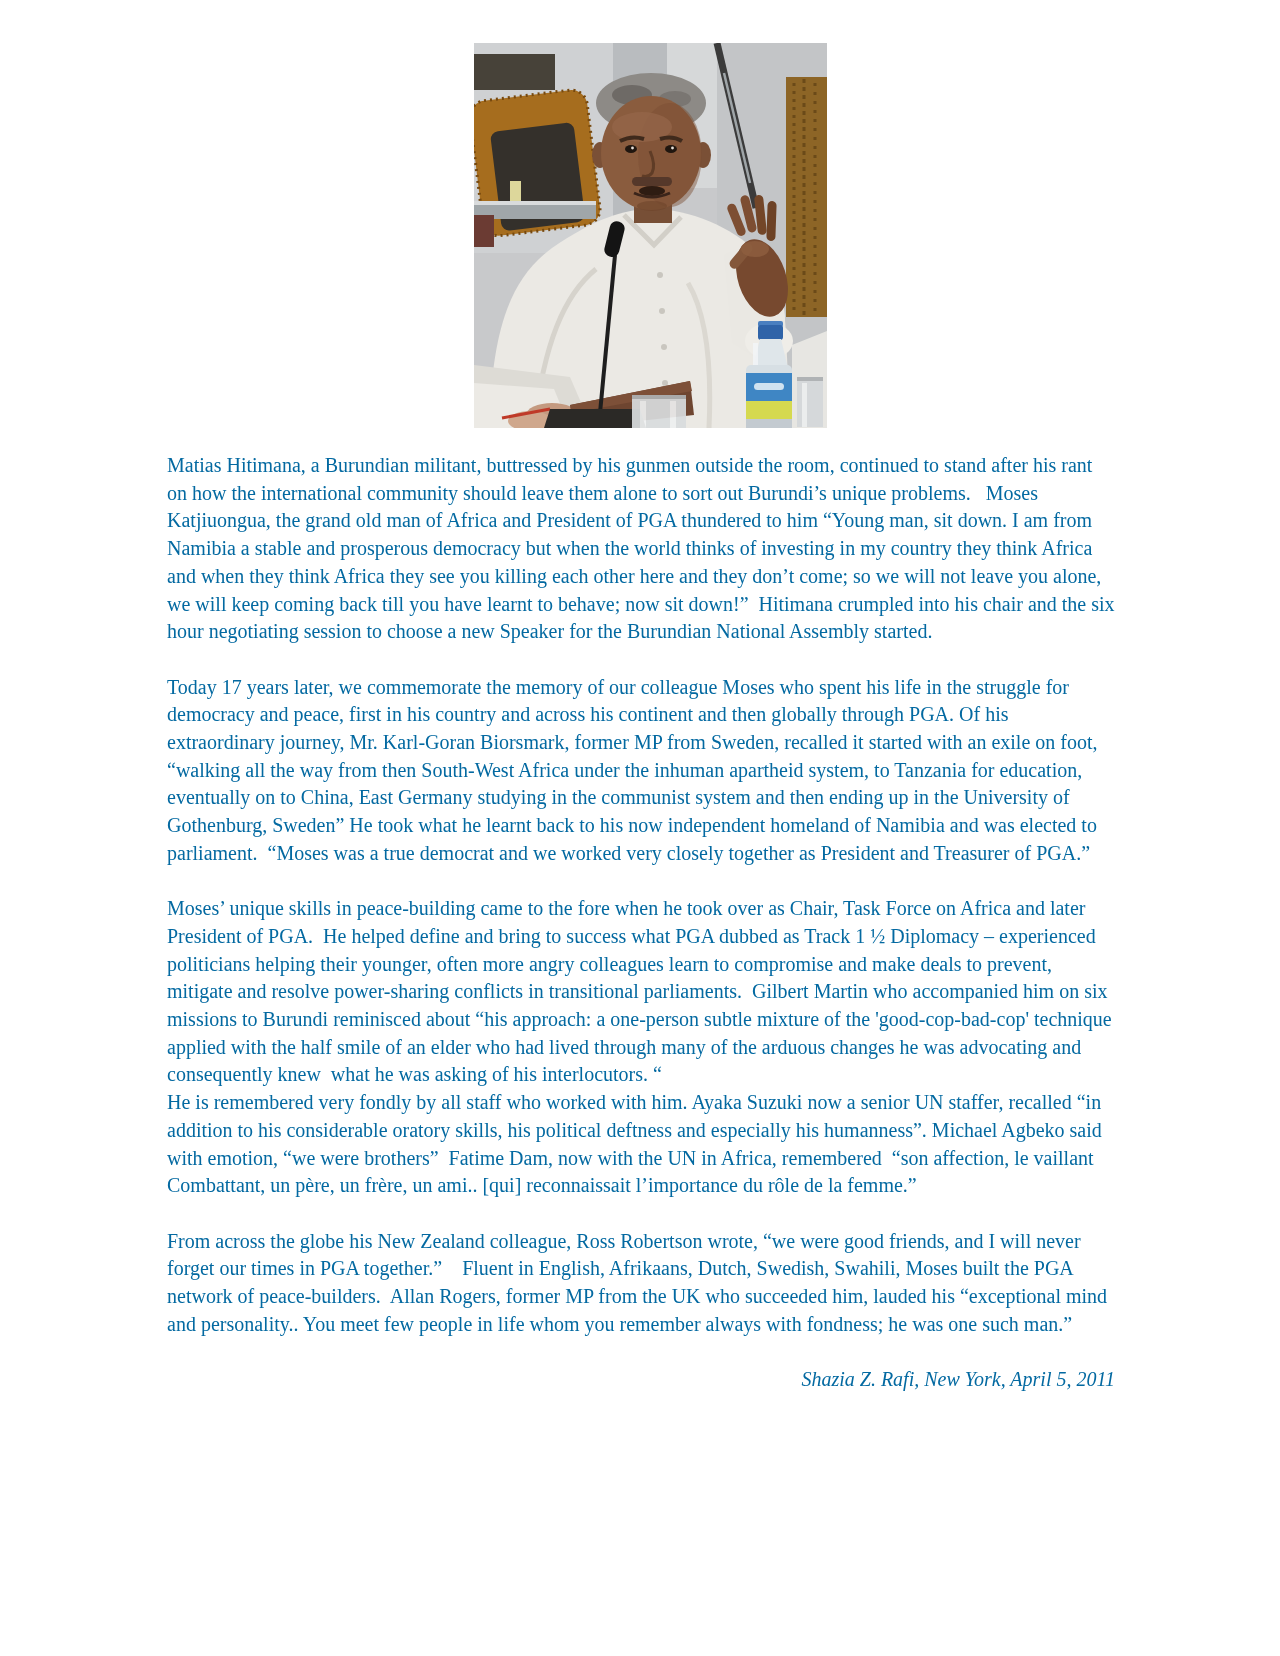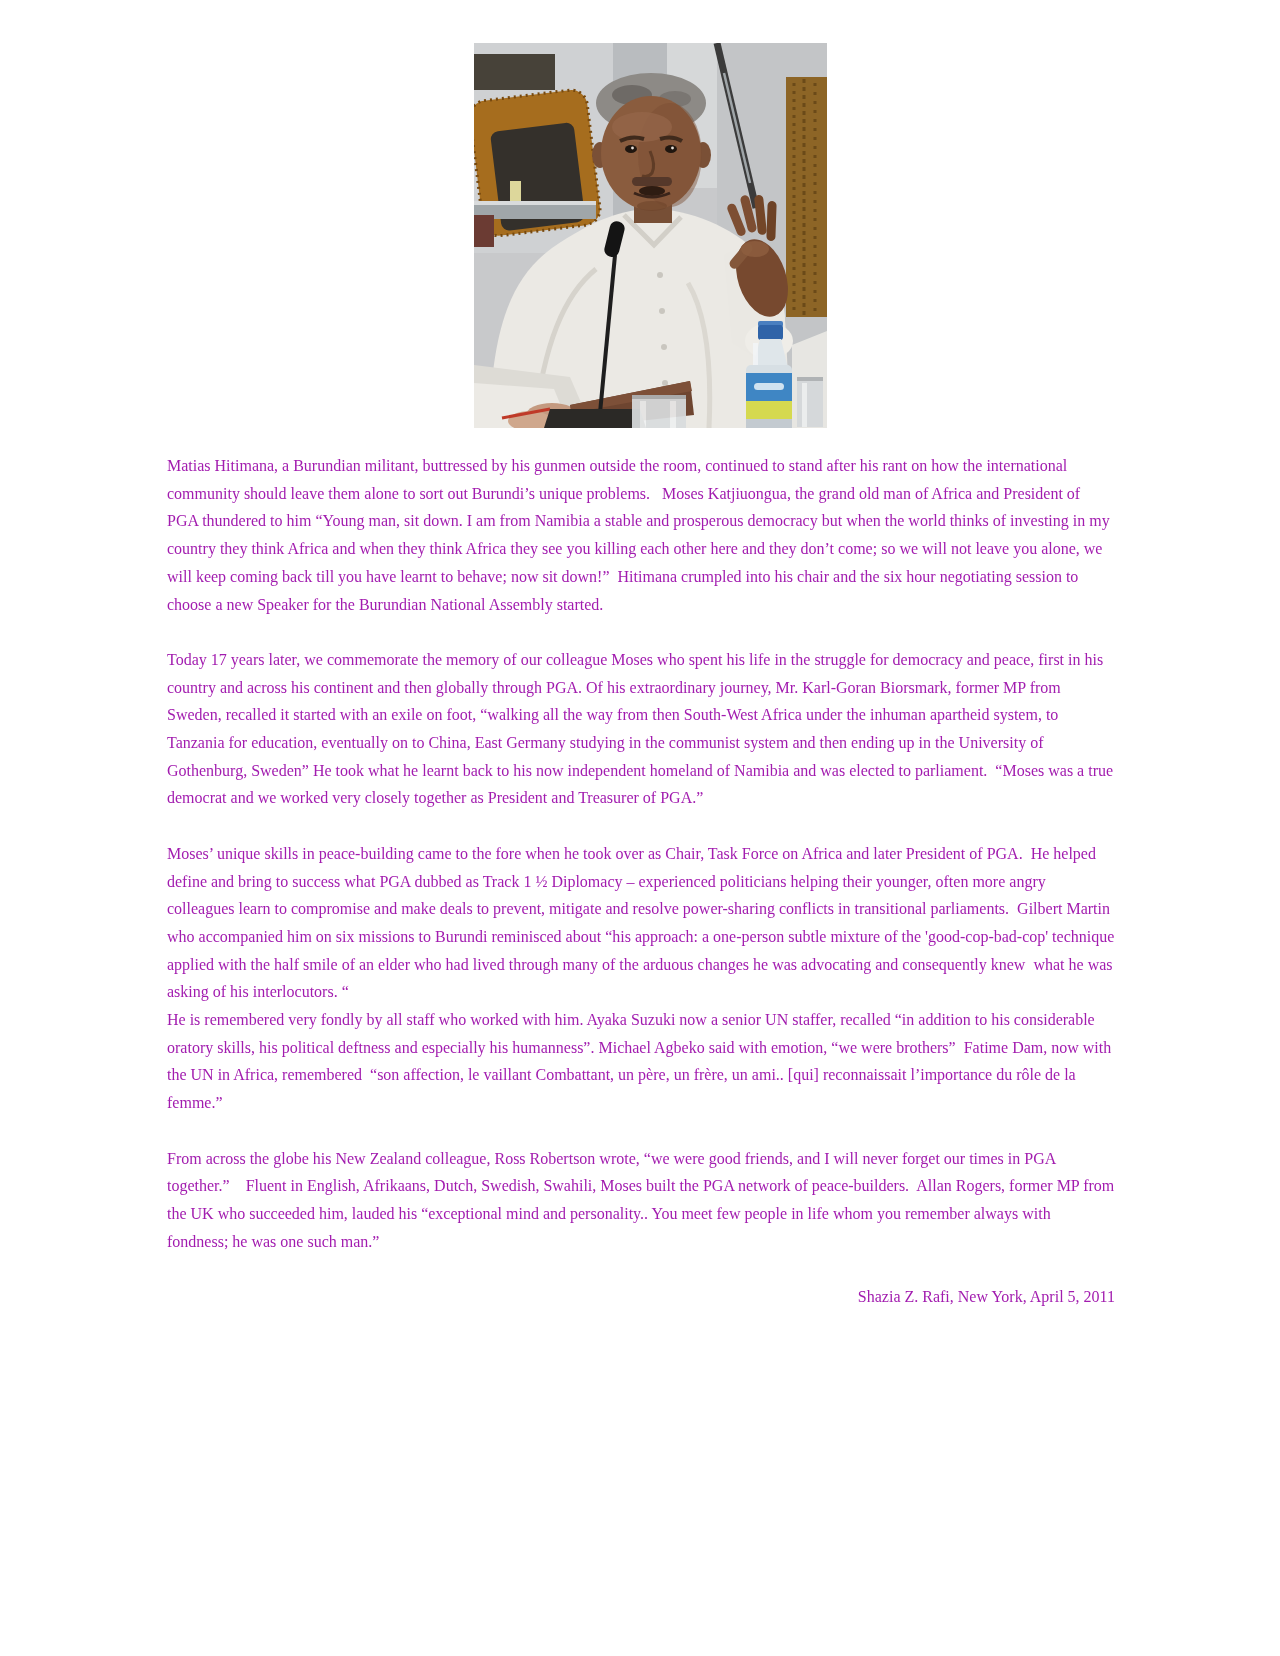--- a/index.html
+++ b/index.html
@@ -22,34 +22,35 @@
     height: 385px;
     margin: 0;
   }
   .photo svg { display: block; width: 100%; height: 100%; }
   .textblock {
     position: absolute;
     left: 167px;
     top: 452px;
     width: 948px;
     font-family: "Liberation Serif", "DejaVu Serif", serif;
-    font-size: 16px;
+    font-size: 20px;
     line-height: 27.7px;
-    color: #a21caf;
+    color: #0369a1;
     text-align: left;
   }
   .textblock p {
     margin: 0;
     white-space: pre-wrap;
   }
   .textblock p.gap-after {
     margin-bottom: 27.7px;
   }
   .signature {
     text-align: right;
+    font-style: italic;
   }
 </style>
 </head>
 <body>
 
 <div class="page">
 
   <figure class="photo">
     <svg viewBox="0 0 353 385" xmlns="http://www.w3.org/2000/svg">
 

